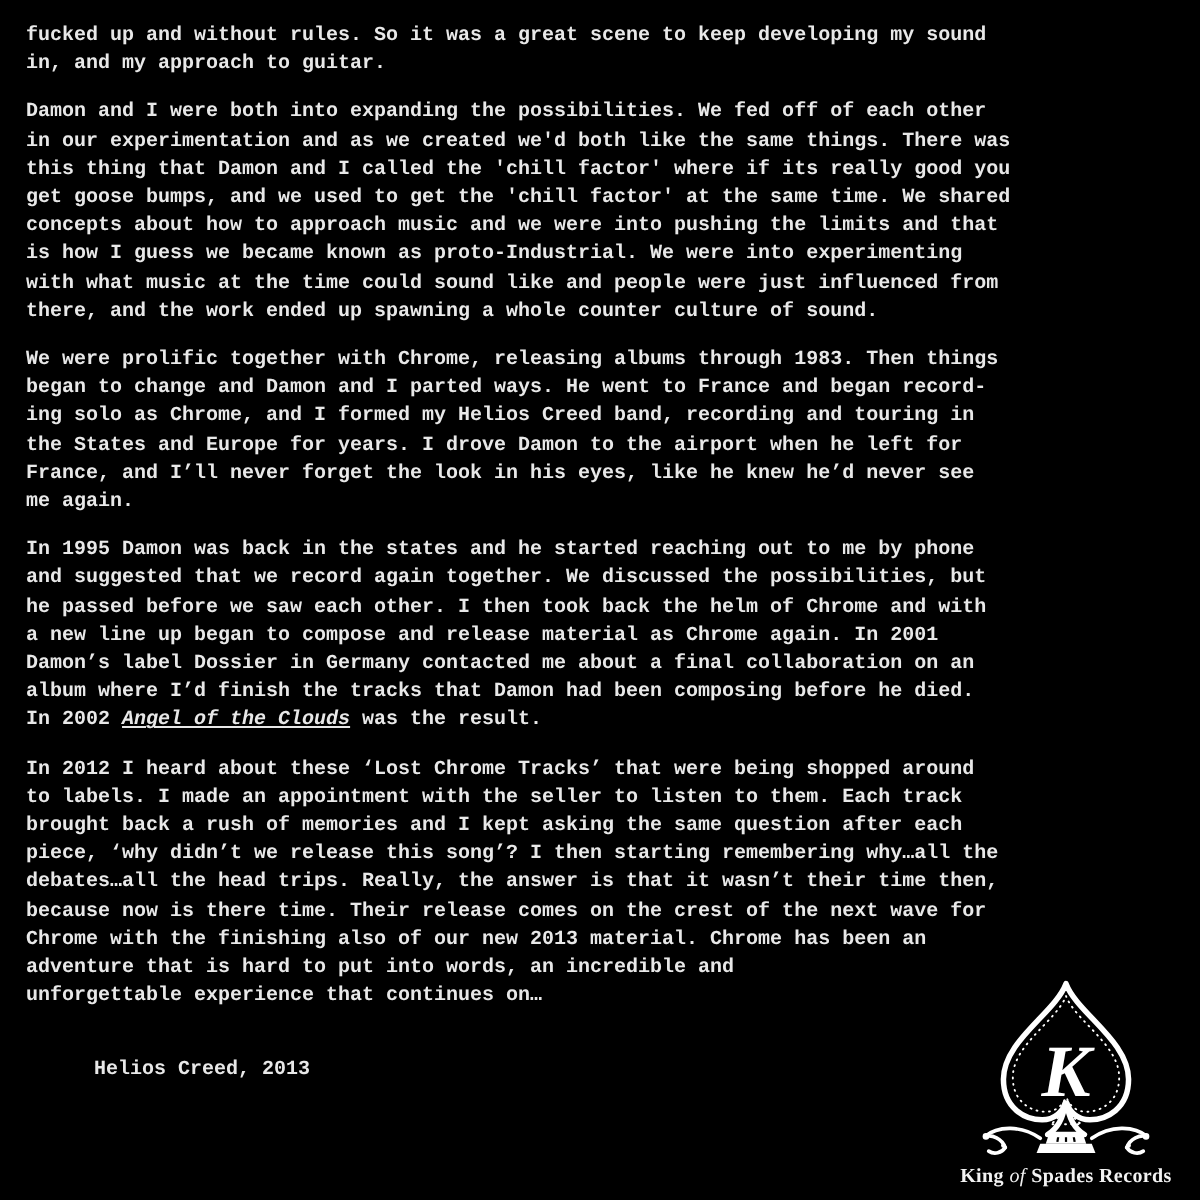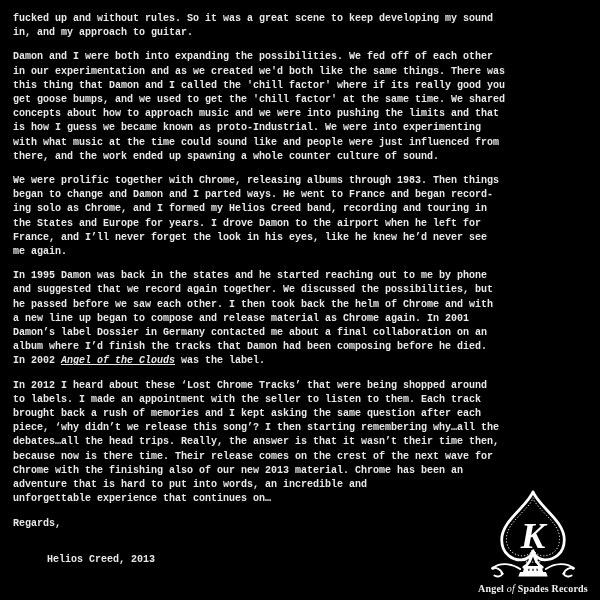--- a/index.html
+++ b/index.html
@@ -75,31 +75,30 @@
 ing solo as Chrome, and I formed my Helios Creed band, recording and touring in
 the States and Europe for years. I drove Damon to the airport when he left for
 France, and I’ll never forget the look in his eyes, like he knew he’d never see
 me again.</span></div>
       <div class="para"><span>In 1995 Damon was back in the states and he started reaching out to me by phone
 and suggested that we record again together. We discussed the possibilities, but
 he passed before we saw each other. I then took back the helm of Chrome and with
 a new line up began to compose and release material as Chrome again. In 2001
 Damon’s label Dossier in Germany contacted me about a final collaboration on an
 album where I’d finish the tracks that Damon had been composing before he died.
-In 2002 </span><span class="ital">Angel of the Clouds</span><span> was the label.</span></div>
+In 2002 </span><span class="ital">Angel of the Clouds</span><span> was the result.</span></div>
       <div class="para"><span>In 2012 I heard about these ‘Lost Chrome Tracks’ that were being shopped around
 to labels. I made an appointment with the seller to listen to them. Each track
 brought back a rush of memories and I kept asking the same question after each
 piece, ‘why didn’t we release this song’? I then starting remembering why…all the
 debates…all the head trips. Really, the answer is that it wasn’t their time then,
 because now is there time. Their release comes on the crest of the next wave for
 Chrome with the finishing also of our new 2013 material. Chrome has been an
 adventure that is hard to put into words, an incredible and
 unforgettable experience that continues on…</span></div>
-      <div class="closing">Regards,</div>
       <div class="signature">Helios Creed, 2013</div>
     </div>
 
   <div class="logo">
     <svg width="92" height="92" viewBox="0 0 100 100" aria-hidden="true">
 
       <g stroke="#ffffff" stroke-width="2" fill="none" stroke-linecap="round">
         <path d="M36 86 C26 79 13 79 6 85"></path>
         <path d="M6 85 C10 84 15 86 17 91"></path>
         <path d="M17 91 C15 94 11 95 8 93"></path>
@@ -124,19 +123,19 @@
         </g>
       </g>
 
       <path d="M50 2 C56 18 84 33 84 54 C84 70 72 76 63 76 C56 76 51.5 71 50.5 67 C51.5 76 55 81 60 84 L40 84 C45 81 48.5 76 49.5 67 C48.5 71 44 76 37 76 C28 76 16 70 16 54 C16 33 44 18 50 2 Z" fill="#000000" stroke="#ffffff" stroke-width="3" stroke-linejoin="round"></path>
 
       <path d="M50 2 C56 18 84 33 84 54 C84 70 72 76 63 76 C56 76 51.5 71 50.5 67 C51.5 76 55 81 60 84 L40 84 C45 81 48.5 76 49.5 67 C48.5 71 44 76 37 76 C28 76 16 70 16 54 C16 33 44 18 50 2 Z" transform="translate(7.5,7) scale(0.85)" fill="none" stroke="#ffffff" stroke-width="1.2" stroke-dasharray="0.6 3.4" stroke-linecap="round"></path>
 
       <text x="50" y="63" text-anchor="middle" fill="#ffffff" font-family="Liberation Serif, DejaVu Serif, serif" font-size="40" font-weight="700" font-style="italic">K</text>
     </svg>
     <div class="logo-caption">
-      <span>Angel</span>
+      <span>King</span>
       <span class="cap-of">of</span>
       <span>Spades Records</span>
     </div>
   </div>
 
 </div>
 
 </body></html>

